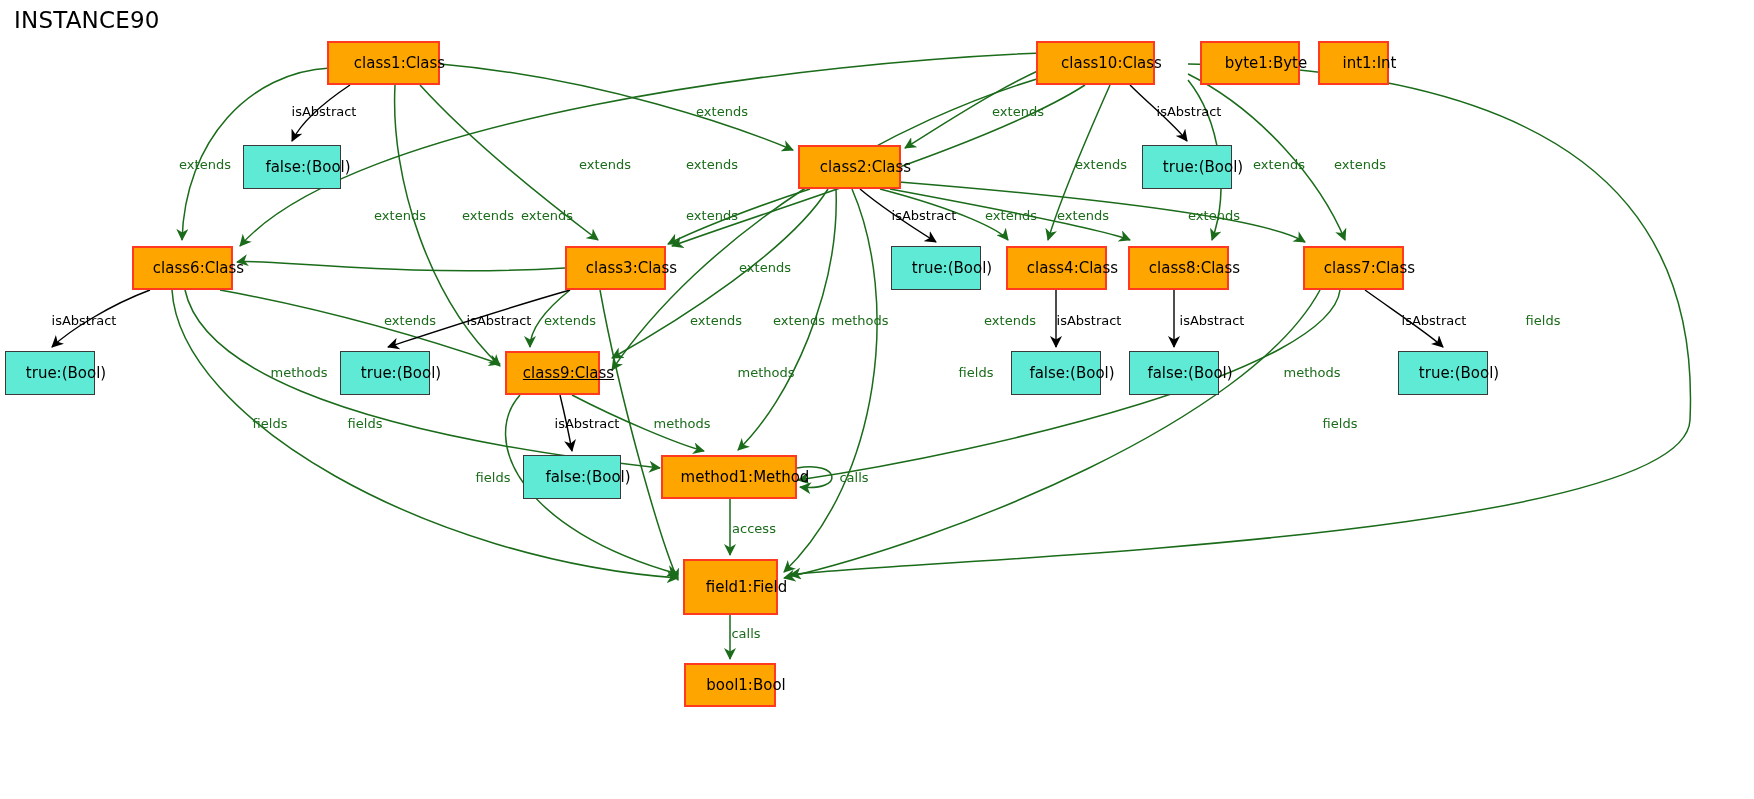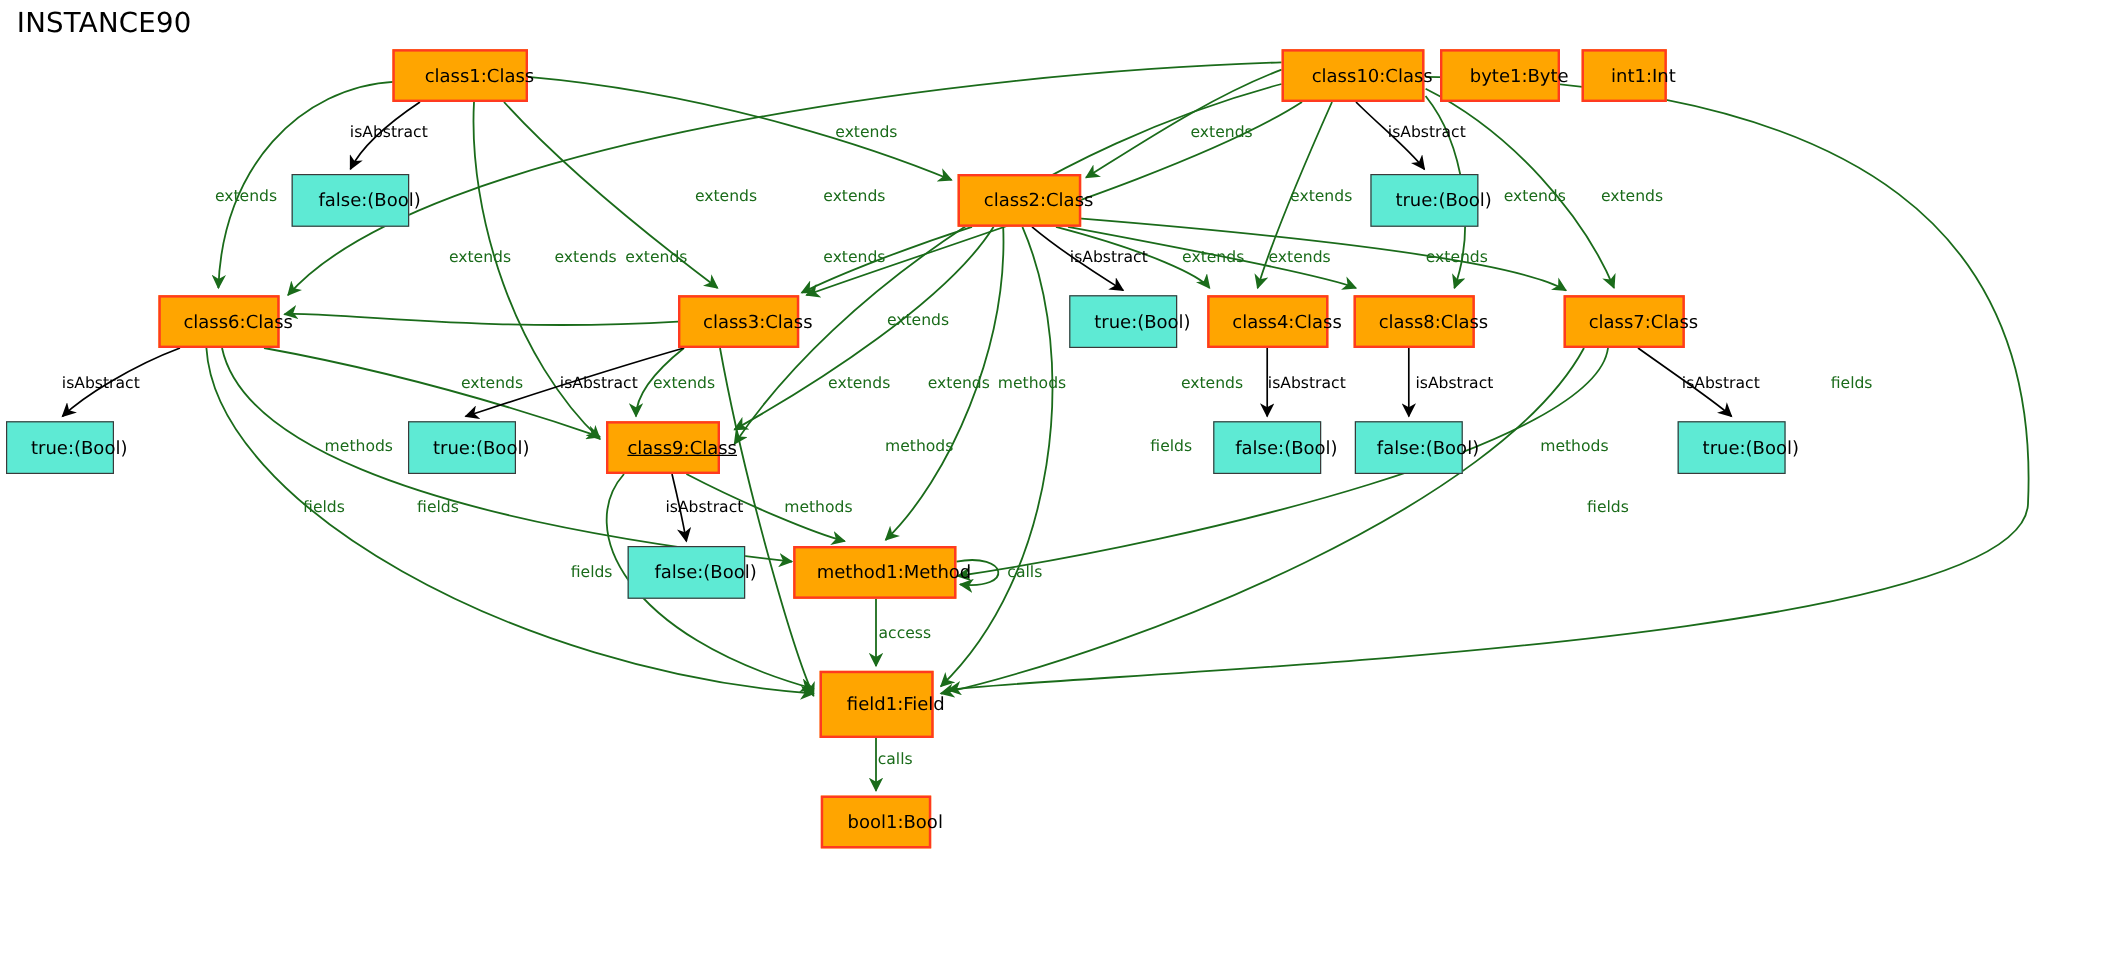--- a/index.html
+++ b/index.html
@@ -107,21 +107,21 @@
       <path d="M1174,290 L1174,347"></path>
       <path d="M1365,290 C1400,315 1430,335 1443,347"></path>
       <path d="M560,395 C566,420 570,440 572,451"></path>
     </g>
   </svg>
 
   <div id="nodes">
       <div class="node obj" style="left: 327px; top: 41px; width: 113px; height: 44px;">
         <span>class1:Class</span>
       </div>
-      <div class="node obj" style="left: 1068px; top: 41px; width: 119px; height: 44px;">
+      <div class="node obj" style="left: 1036px; top: 41px; width: 119px; height: 44px;">
         <span>class10:Class</span>
       </div>
       <div class="node obj" style="left: 1200px; top: 41px; width: 100px; height: 44px;">
         <span>byte1:Byte</span>
       </div>
       <div class="node obj" style="left: 1318px; top: 41px; width: 71px; height: 44px;">
         <span>int1:Int</span>
       </div>
       <div class="node val" style="left: 243px; top: 145px; width: 98px; height: 44px;">
         <span>false:(Bool)</span>

